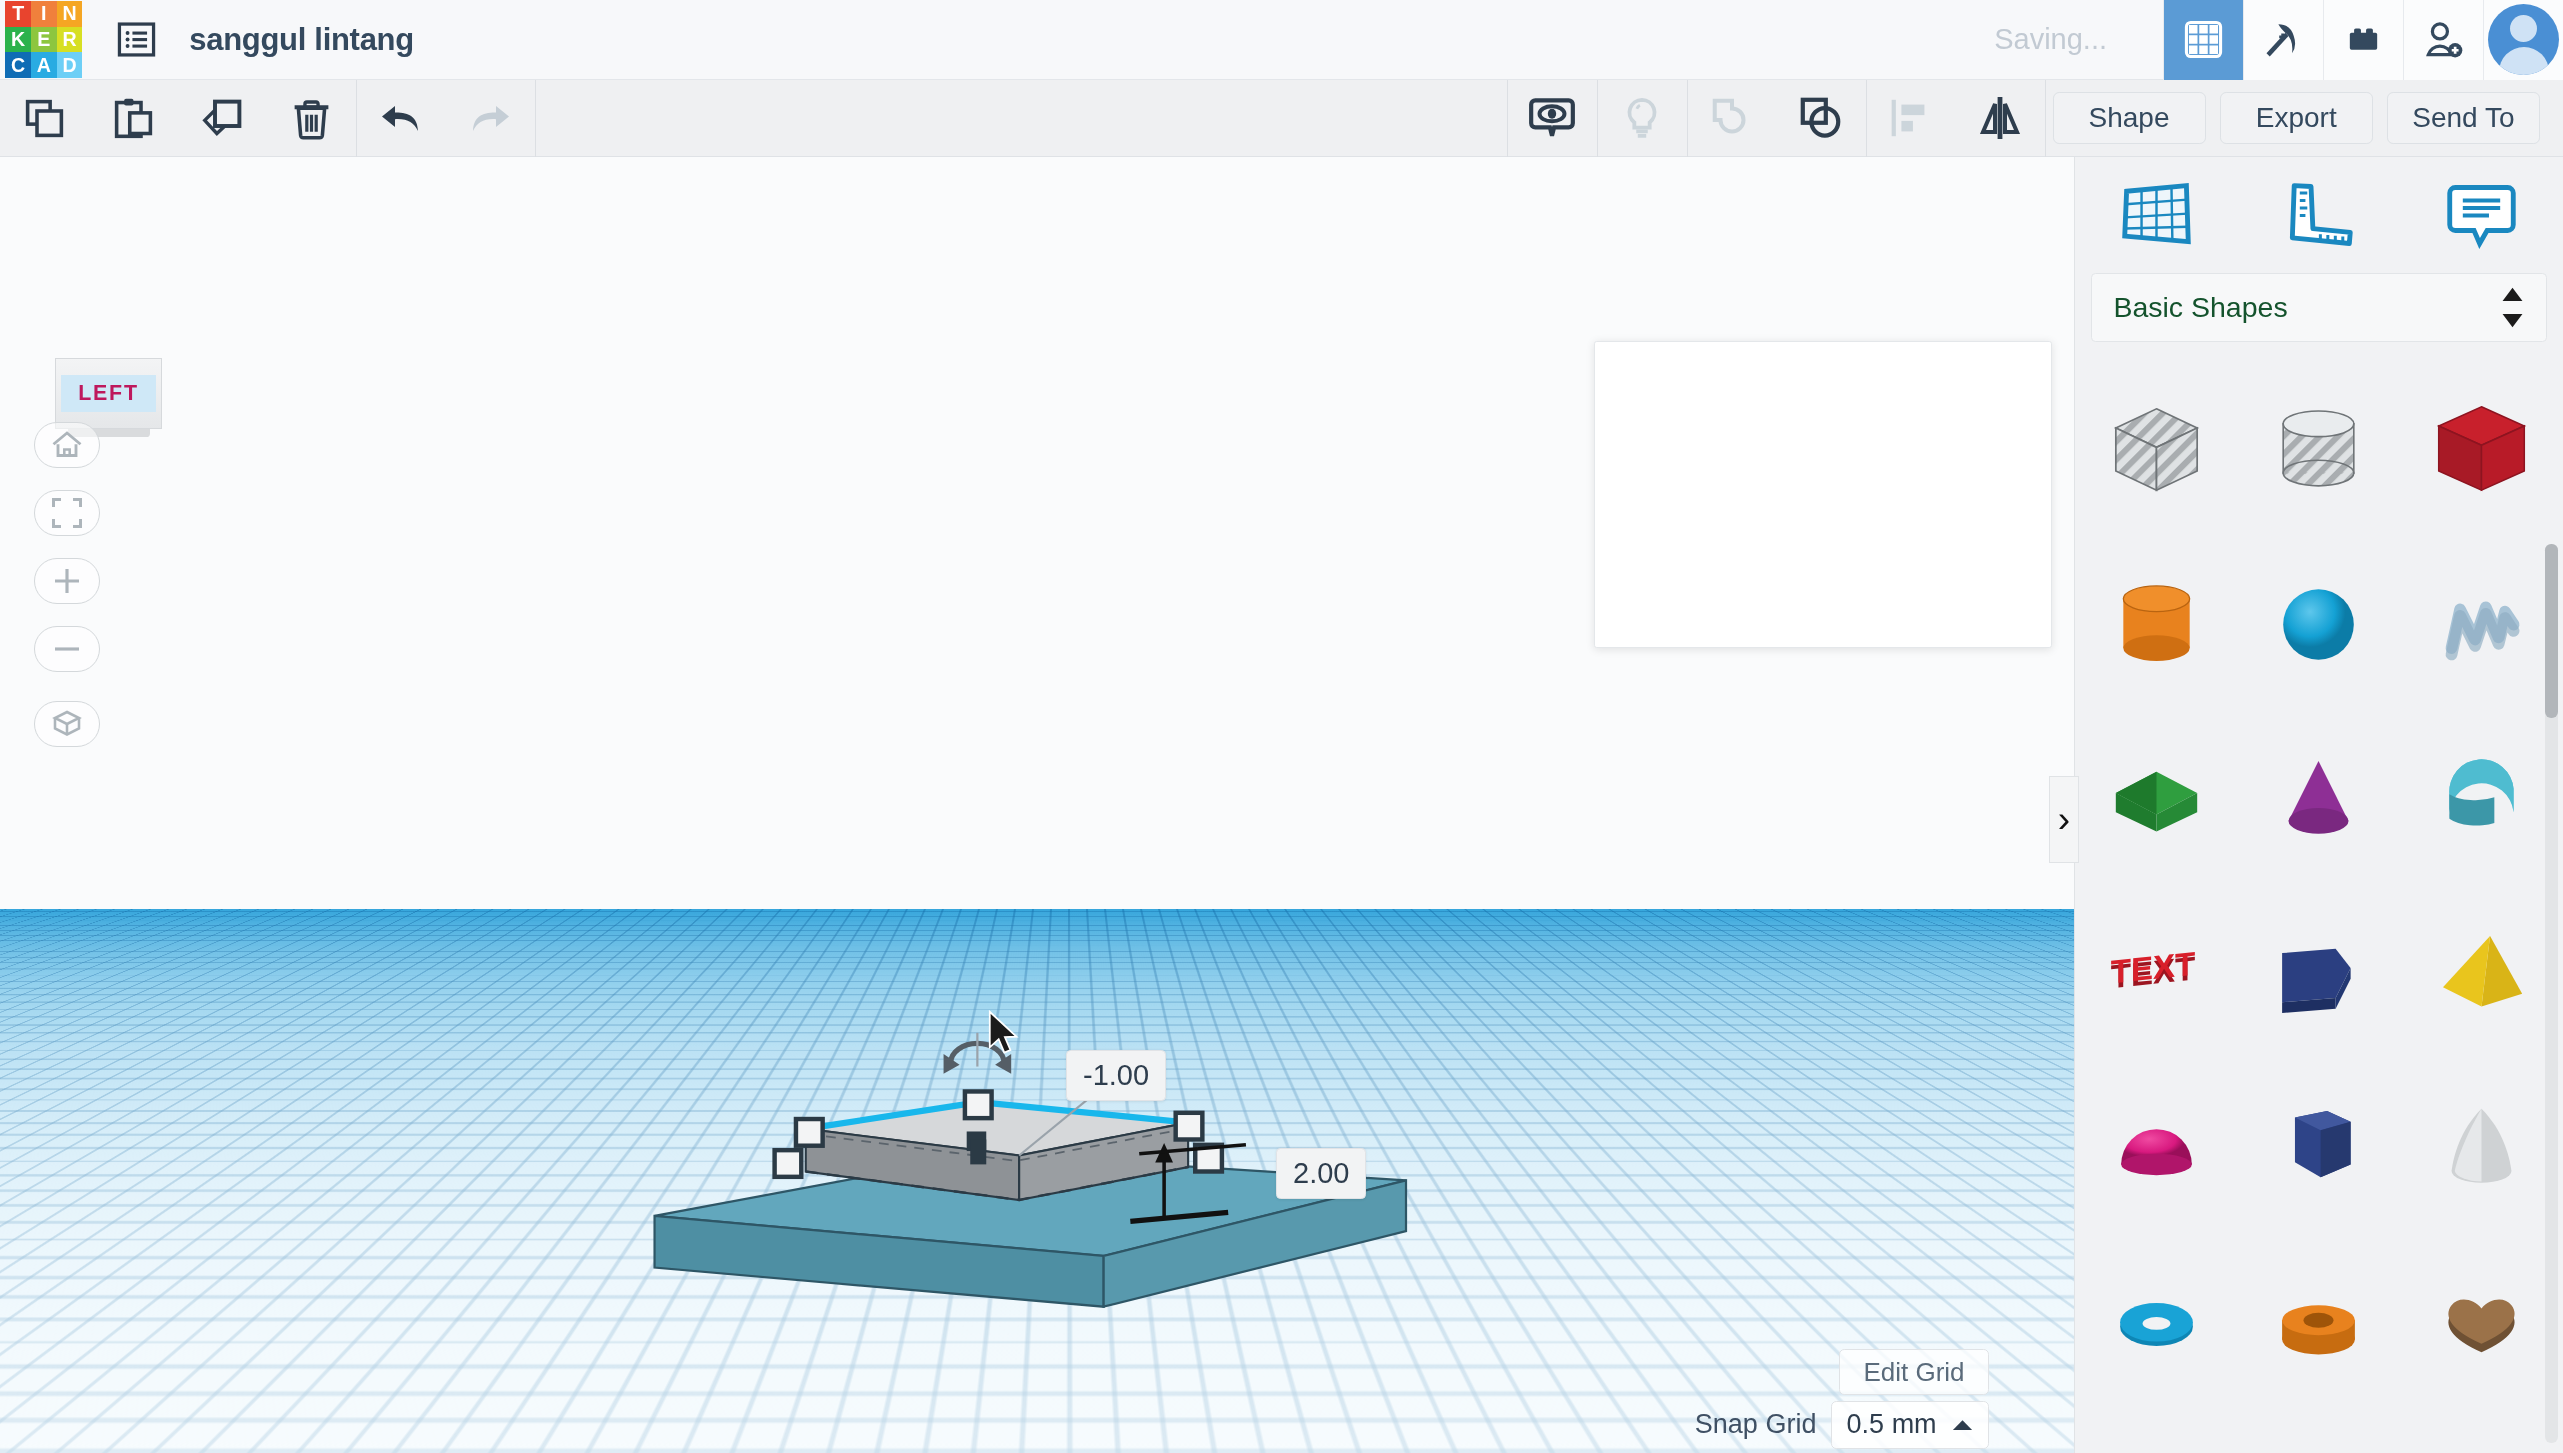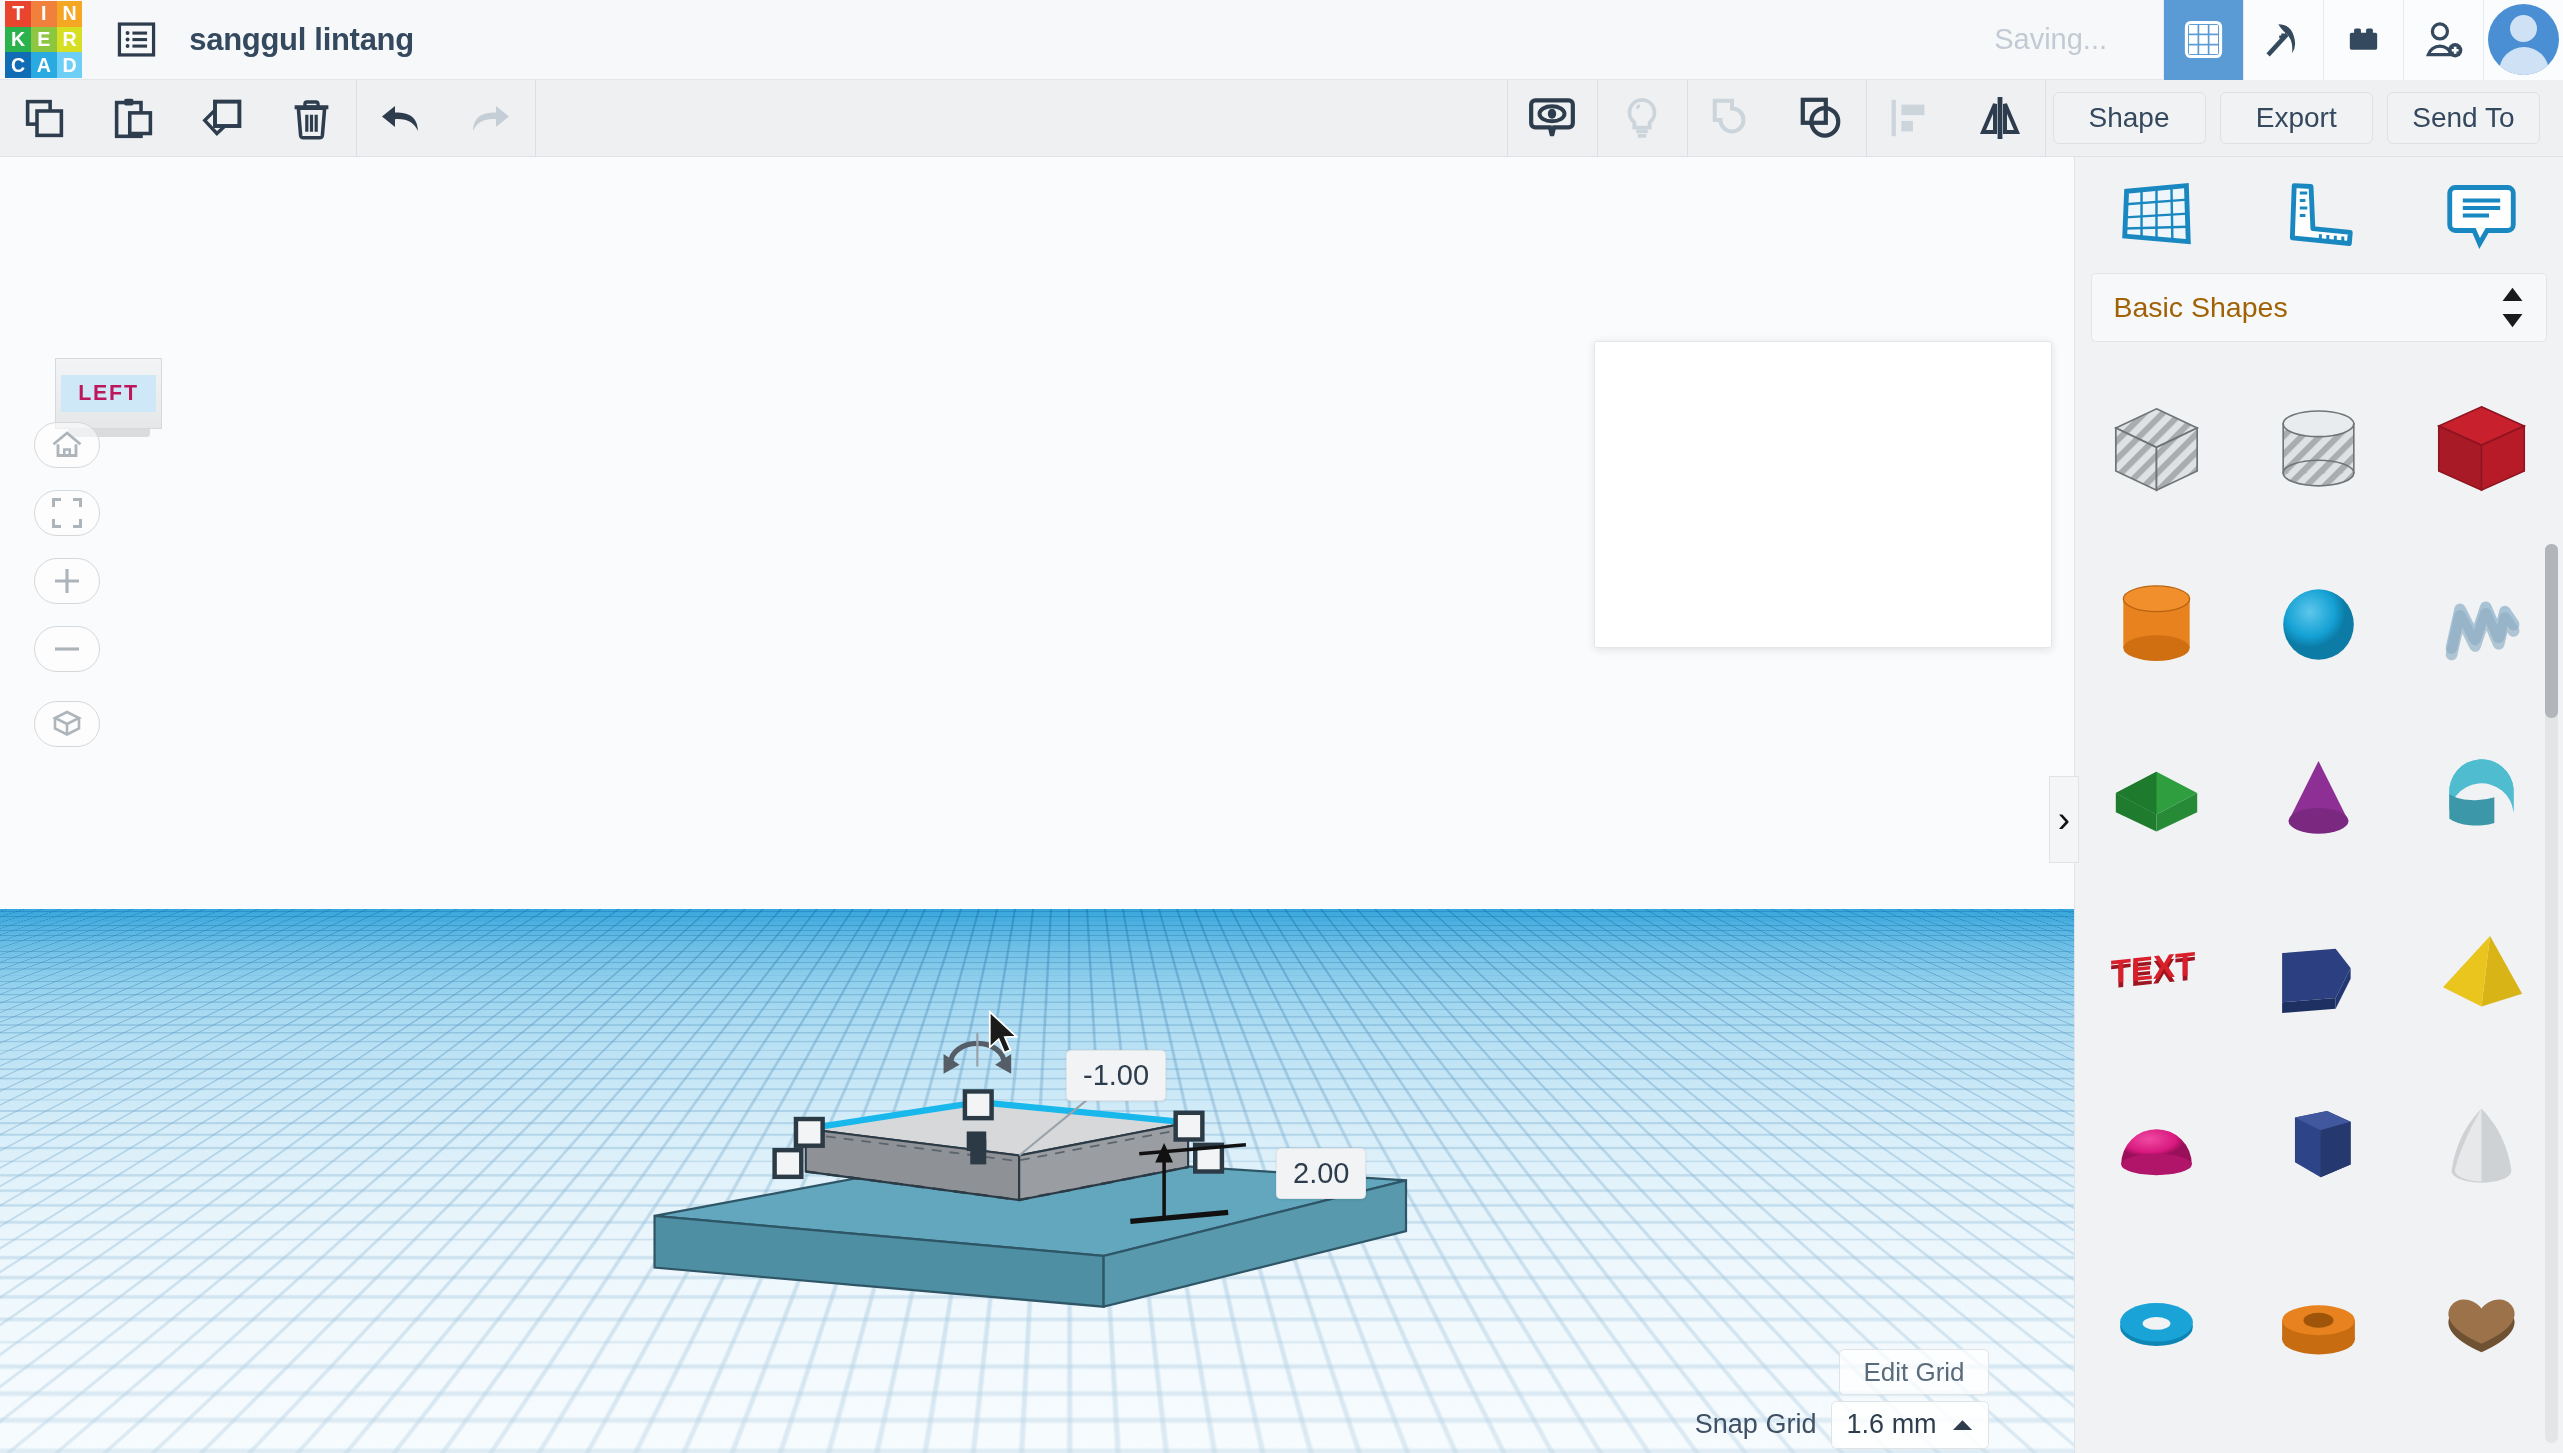--- a/index.html
+++ b/index.html
@@ -127,21 +127,21 @@
 
   
   #sidebar { position:absolute; left:2074px; top:157px; width:489px; height:1297px;
     background:#f1f2f4; border-left:0.9px solid #e0e3e6; }
   #sb-tabs { height:116px; display:flex; align-items:center; justify-content:space-around; }
   .sb-tab { width:107px; height:98px; display:flex; align-items:center;
     justify-content:center; cursor:pointer; }
   #category-select { margin:0 16px; height:69px; background:#f7f8f9;
     border:0.9px solid #e2e5e8; border-radius:4.5px; display:flex; align-items:center;
     padding:0 21.4px; cursor:pointer; }
-  #category-label { font-size:28.5px; color:#a16207; flex:1; }
+  #category-label { font-size:28.5px; color:#14532d; flex:1; }
   #shapes-grid { margin-top:19.6px; height:1051px; overflow:hidden;
     display:grid; grid-template-columns:repeat(3,1fr); gap:0; }
   .shape-cell { height:175px; display:flex; align-items:center;
     justify-content:center; cursor:pointer; }
   #sb-scrollbar { position:absolute; right:5.3px; top:387px; width:12.5px; height:899px;
     background:#e3e5e7; border-radius:6.2px; }
   #sb-scrollthumb { position:absolute; left:0; top:0; width:12.5px; height:174px;
     background:#b2b6ba; border-radius:6.2px; cursor:pointer; }
 </style>
 </head>
@@ -411,21 +411,21 @@
       </svg>
     </div>
 
     <div id="shape-panel">
     </div>
 
     <div id="edit-grid-btn">Edit Grid</div>
     <div id="snap-row">
       <div id="snap-label">Snap Grid</div>
       <div id="snap-select">
-        <span>1.6 mm</span>
+        <span>0.5 mm</span>
         <svg width="23" height="14.2" viewBox="0 0 24 14">
           <path d="M12 2 L22 12 H2 Z" fill="#2e3d4d"></path>
         </svg>
       </div>
     </div>
   </div>
 
   <div id="panel-handle">›</div>
 
   <div id="sidebar">

